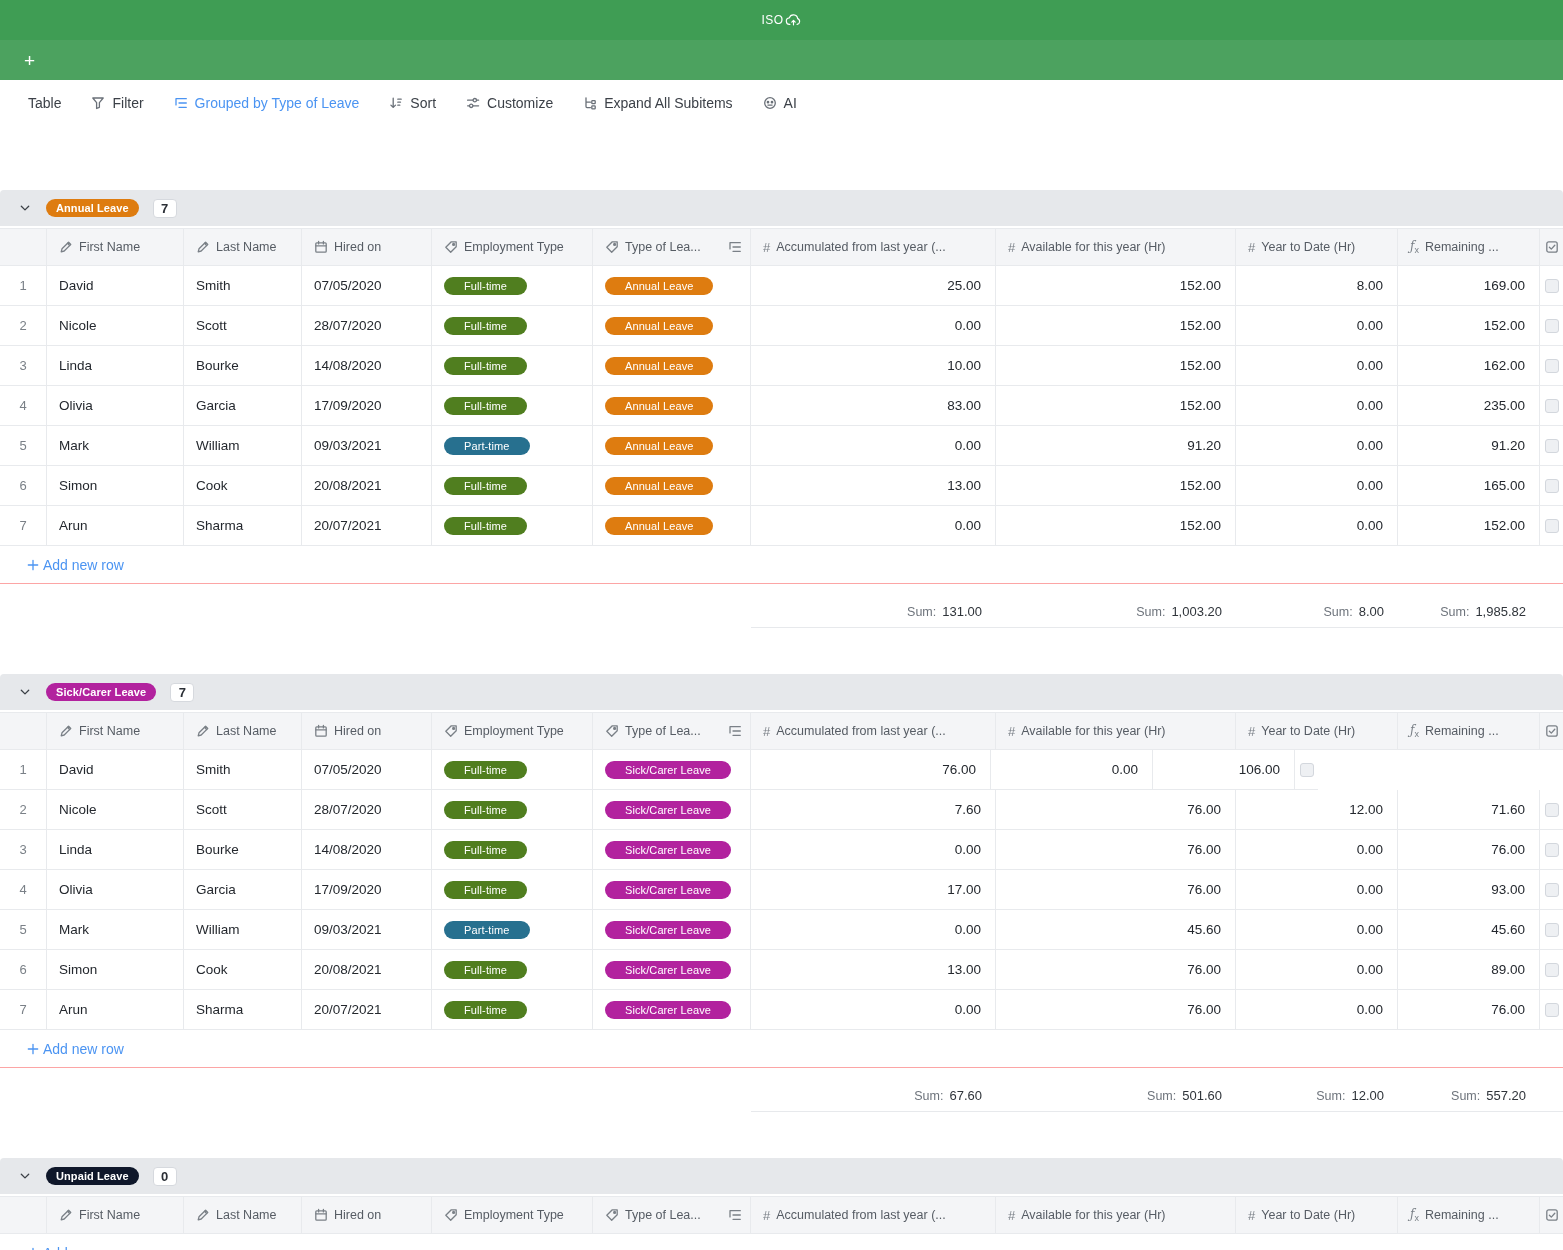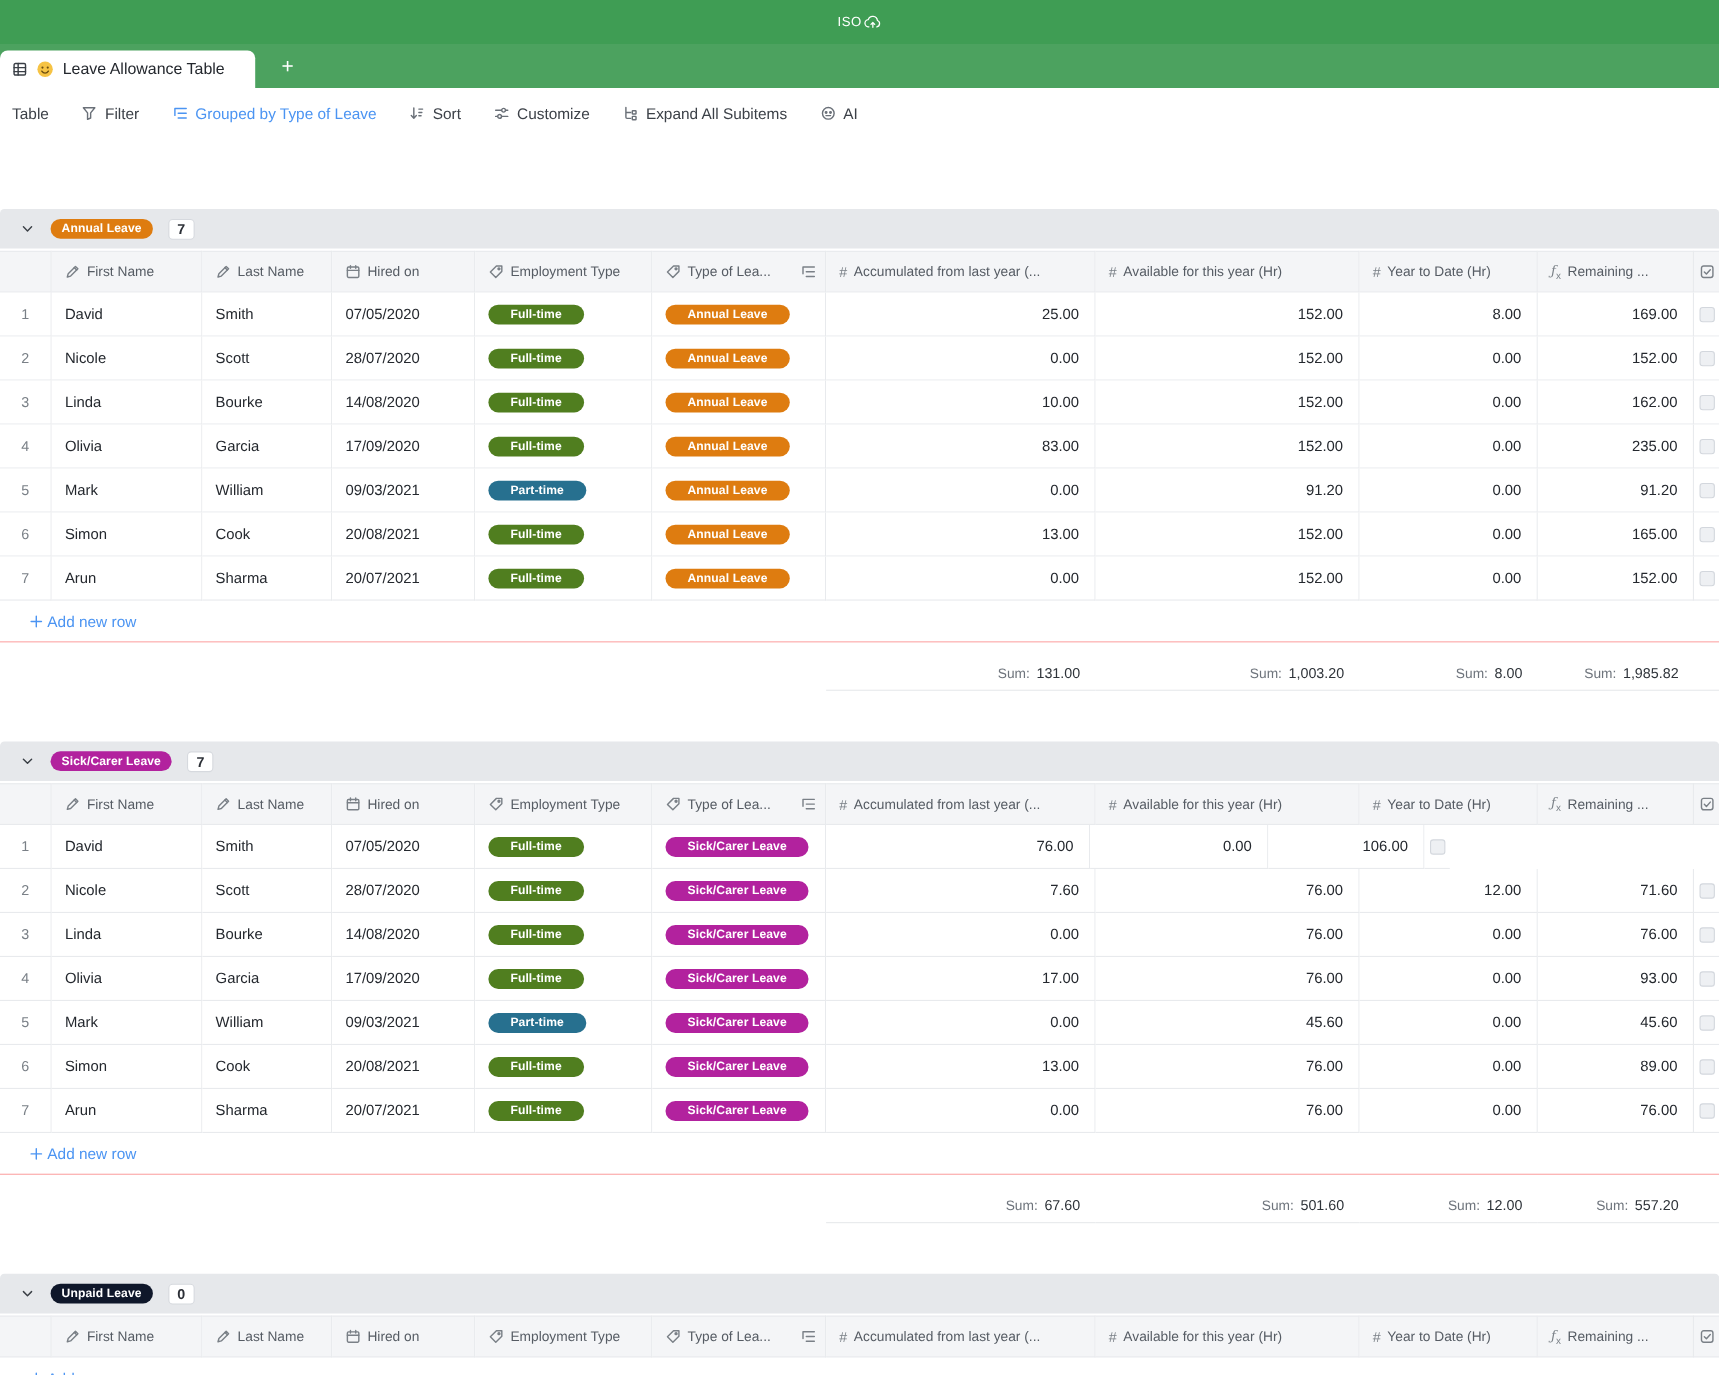--- a/index.html
+++ b/index.html
@@ -15,21 +15,21 @@
 
   
   .tabbar{height:40px;background:#4ca25f;display:flex;align-items:flex-end}
   .tab{height:34px;min-width:232px;background:#fff;border-radius:7px 7px 0 0;
     display:flex;align-items:center;gap:8px;padding:0 20px 0 11px;font-size:14.5px;color:#24282e;cursor:pointer}
   .tab .gridic{color:#3a3f46}
   .tab .smileyic svg{width:16px;height:16px}
   .tab-add{align-self:center;margin-left:16px;color:#fff;font-size:19px;line-height:1;cursor:pointer;padding:4px 8px}
 
   
-  .toolbar{height:46px;display:flex;gap:30px;padding:0 11px;font-size:14px;color:#3c4148}
+  .toolbar{height:46px;display:flex;gap:30px;padding:0 28px;font-size:14px;color:#3c4148}
   .t-item{display:flex;align-items:center;gap:7px;cursor:pointer;white-space:nowrap}
   .t-item .icon{color:#6a7078}
   .t-item.active{color:#4b94f2}
   .t-item.active .icon{color:#4b94f2}
 
   
   #groups{padding-top:64px}
   .group{margin-bottom:46px}
   .group-header{height:36px;background:#e6e8eb;border-radius:4px 4px 0 0;display:flex;align-items:center;gap:14px;padding:0 0 0 18px;margin-bottom:2px}
   .group-header .chev{color:#3b4046;cursor:pointer}
@@ -48,21 +48,21 @@
   .thead .cell{height:38px;background:#f4f5f7;color:#565c64;font-size:12.5px;gap:6px;border-top:1px solid #e8eaed}
   .thead .cell .icon{color:#7a8087}
   .hicon{color:#7a8087;font-size:13px;font-weight:400}
   .hicon.fx{font-size:12px}
   .hicon.fx i{font-family:"DejaVu Serif",serif}
   .hicon.fx sub{font-size:9px}
   .icon.right-ic{margin-left:auto;margin-right:8px;color:#7a8087}
 
   .trow.data .cell{height:40px;background:#fff}
   .rownum{color:#7a8087;font-size:13px}
-  .badge{color:#fff;font-size:11px;font-weight:700;padding:3px 20px;border-radius:10px;letter-spacing:.1px}
+  .badge{color:#fff;font-size:11px;font-weight:400;padding:3px 20px;border-radius:10px;letter-spacing:.1px}
   .rowcheck{width:14px;height:14px;border:1px solid #d3d7dd;background:#eef0f3;border-radius:3px;display:inline-block}
 
   .addrow{height:38px;display:flex;align-items:center;gap:3px;padding-left:26px;color:#4b94f2;font-size:14px;
     border-bottom:1px solid #fca5a5;cursor:pointer}
   .addrow .icon{color:#4b94f2}
 
   .sumrow{display:flex;width:1563px;margin-top:12px}
   .sumrow .cell{border:none;height:32px}
   .sumrow .sumcell{justify-content:flex-end;padding-right:14px;border-bottom:1px solid #e7e9ec;gap:6px}
   .sumrow .tail{border-bottom:1px solid #e7e9ec}
@@ -78,37 +78,20 @@
     <span class="icon">
         <svg viewBox="0 0 16 12">
           <path d="M4.6 10.6a3.1 3.1 0 0 1-.5-6.2 4 4 0 0 1 7.8.8 2.8 2.8 0 0 1-.5 5.4"></path>
           <path d="M8 11V6.9M8 6.9 6.4 8.5M8 6.9l1.6 1.6"></path>
         </svg>
       </span>
   </div>
 </div>
 
 <div class="tabbar">
-  <div class="tab">
-    <span class="icon gridic">
-        <svg viewBox="0 0 14 14">
-          <rect x="1.8" y="1.8" width="10.4" height="10.4" rx="1.2"></rect>
-          <path d="M1.8 5.5h10.4M1.8 9.1h10.4M5.5 1.8v10.4"></path>
-        </svg>
-      </span>
-    <span class="icon smileyic">
-        <svg viewBox="0 0 16 16">
-          <circle cx="8" cy="8" r="7" fill="#f6c344" stroke="none"></circle>
-          <circle cx="5.6" cy="6.4" r="1" fill="#6b4d10" stroke="none"></circle>
-          <circle cx="10.4" cy="6.4" r="1" fill="#6b4d10" stroke="none"></circle>
-          <path d="M5 9.7c.8 1.2 1.9 1.8 3 1.8s2.2-.6 3-1.8" stroke="#6b4d10"></path>
-        </svg>
-      </span>
-    <span class="tab-label">Leave Allowance Table</span>
-  </div>
   <div class="tab-add">+</div>
 </div>
 
 <div class="toolbar" id="toolbar">
     <div class="t-item">
       <span>Table</span>
     </div>
     <div class="t-item">
       <span class="icon">
         <svg viewBox="0 0 14 14">

